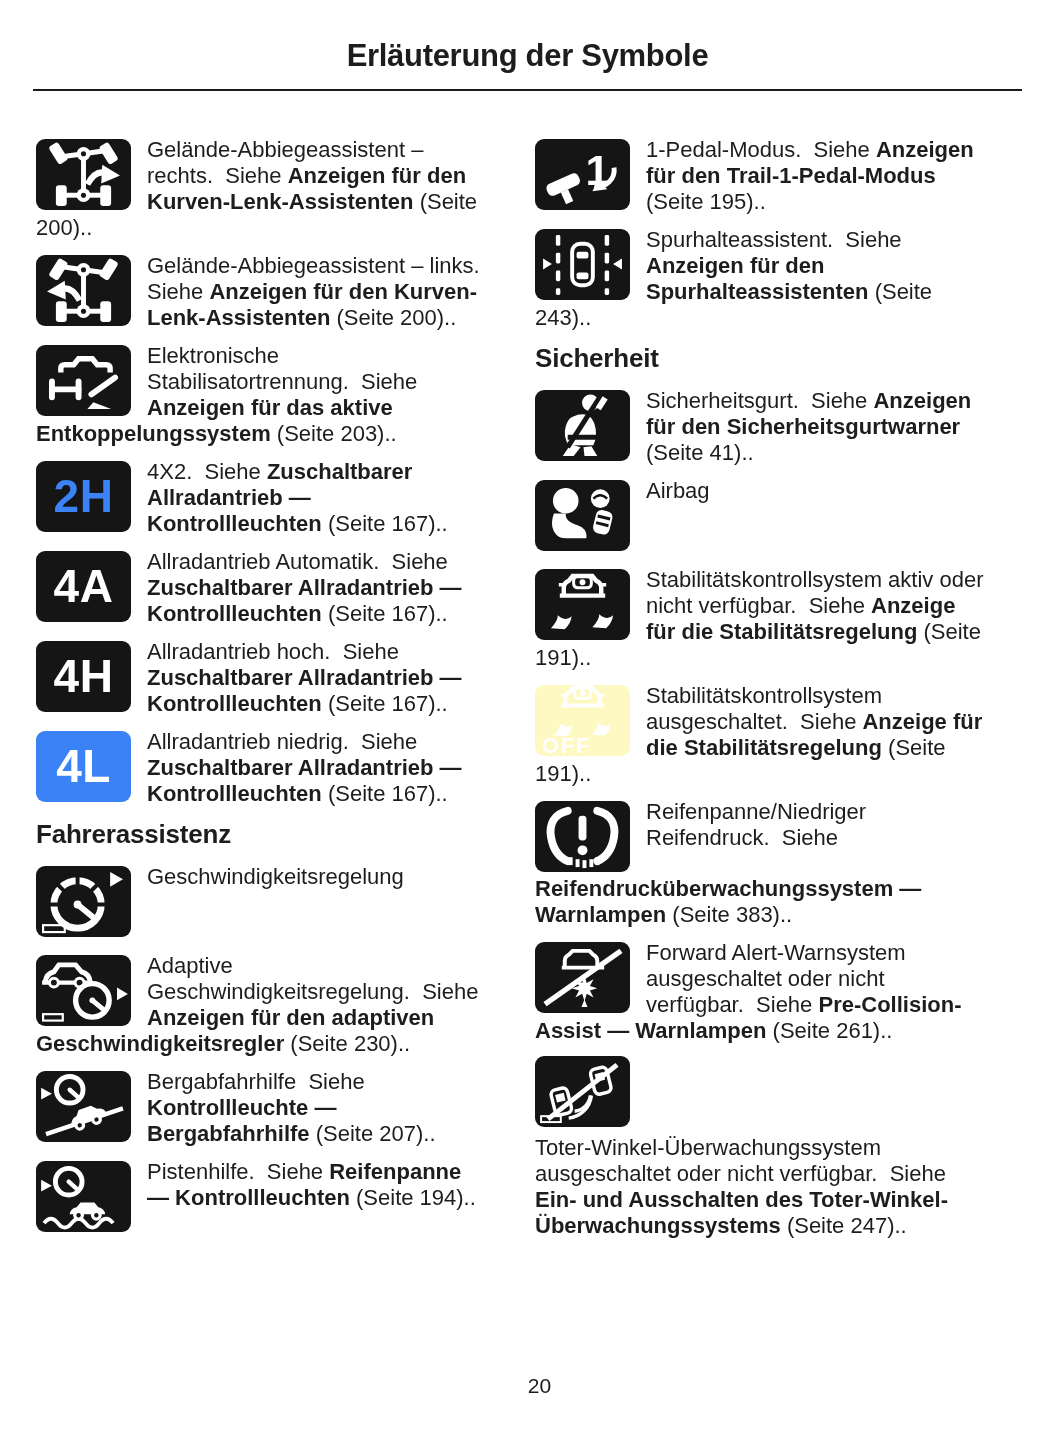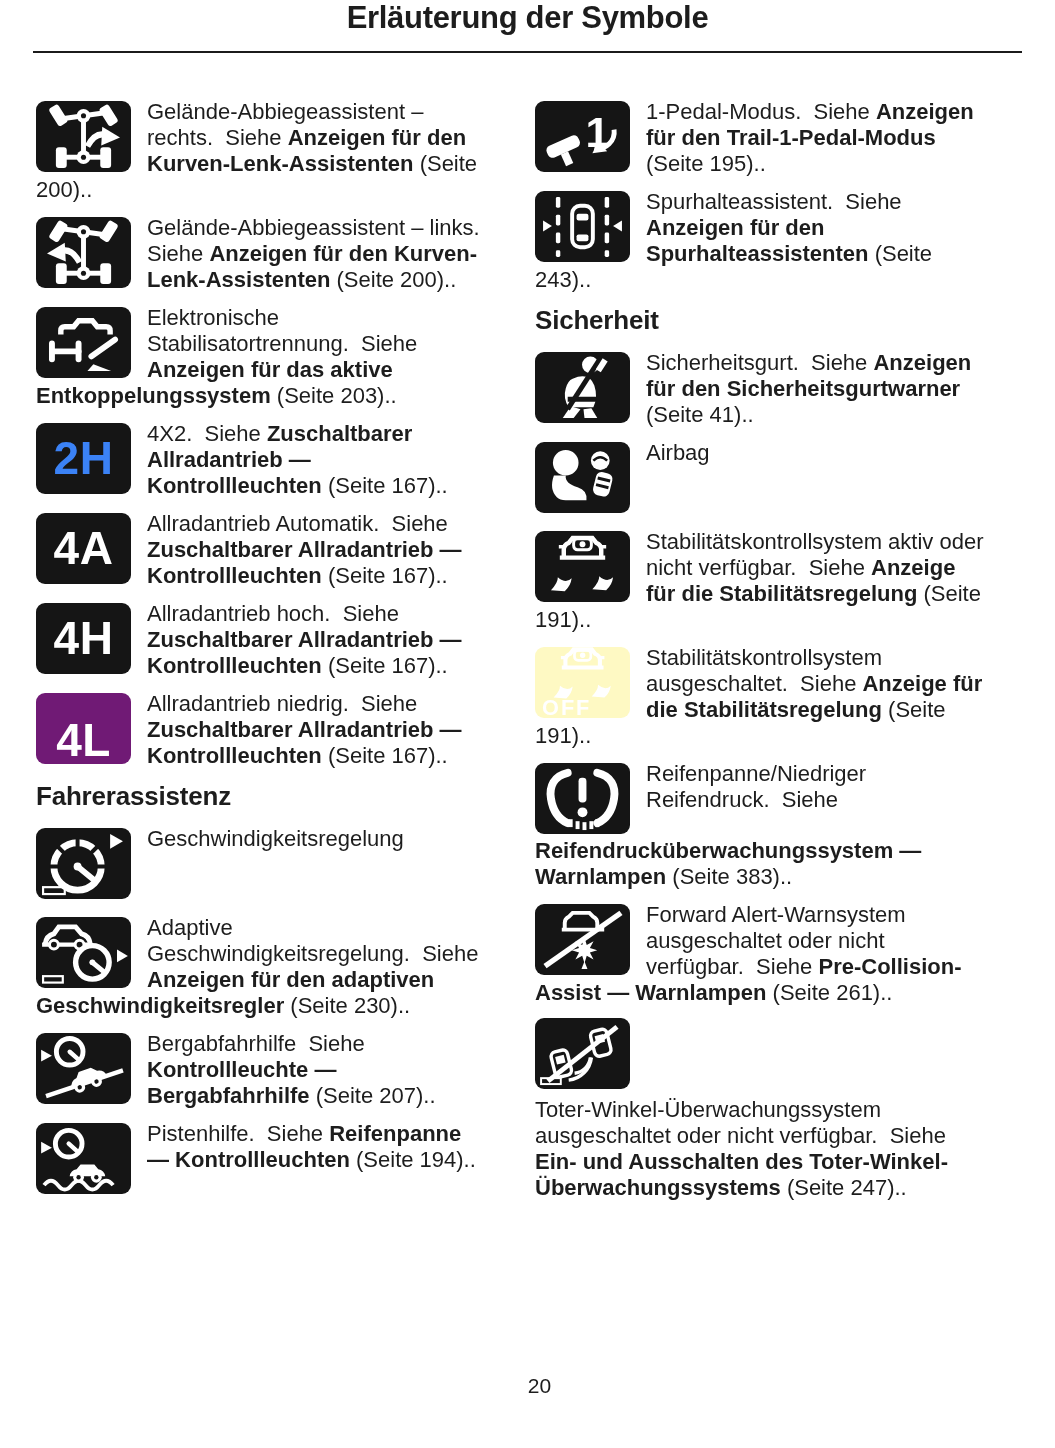--- a/index.html
+++ b/index.html
@@ -2,21 +2,21 @@
 <html><head>
 <meta charset="utf-8">
 <style>
   html,body{margin:0;padding:0;background:#e8e8e8}
   .page{
     width:1055px;height:1448px;margin:0 auto;background:#ffffff;
     position:relative;overflow:hidden;
     font-family:"Liberation Sans","DejaVu Sans",sans-serif;
     color:#1d1d1d;
   }
-  .header{}
+  .header{padding-top:38px}
   .title{
     text-align:center;font-size:31px;font-weight:800;
     letter-spacing:-0.3px;margin:0;
   }
   .rule{border:none;border-top:2.5px solid #1b1b1b;margin:15px 33px 0 33px}
   .content{
     display:grid;grid-template-columns:452px 452px;column-gap:47px;
     padding:46px 0 0 36px;
   }
   .sec-heading{
@@ -126,21 +126,21 @@
           </div>
           <p class="sym-text"><span class="n">Allradantrieb Automatik.&nbsp; Siehe </span><span class="b">Zuschaltbarer Allradantrieb — Kontrollleuchten</span><span class="n"> (Seite 167)..</span></p>
         </div>
         <div class="sym-item">
           <div class="sym-icon" style="background: rgb(21, 21, 21); align-items: center;">
             <span class="glyph" style="color: rgb(255, 255, 255);">4H</span>
           </div>
           <p class="sym-text"><span class="n">Allradantrieb hoch.&nbsp; Siehe </span><span class="b">Zuschaltbarer Allradantrieb — Kontrollleuchten</span><span class="n"> (Seite 167)..</span></p>
         </div>
         <div class="sym-item">
-          <div class="sym-icon" style="background: #701a75; align-items: flex-end;">
+          <div class="sym-icon" style="background: #3b82f6;">
             <span class="glyph" style="color: rgb(255, 255, 255);">4L</span>
           </div>
           <p class="sym-text"><span class="n">Allradantrieb niedrig.&nbsp; Siehe </span><span class="b">Zuschaltbarer Allradantrieb — Kontrollleuchten</span><span class="n"> (Seite 167)..</span></p>
         </div>
         <h2 class="sec-heading">Fahrerassistenz</h2>
         <div class="sym-item">
           <div class="sym-icon" style="background: rgb(21, 21, 21);">
             <svg viewBox="0 0 96 72" xmlns="http://www.w3.org/2000/svg" aria-hidden="true">
   <circle cx="42" cy="39" r="24" fill="none" stroke="#fff" stroke-width="7"></circle>
   <g stroke="#151515" stroke-width="4">

